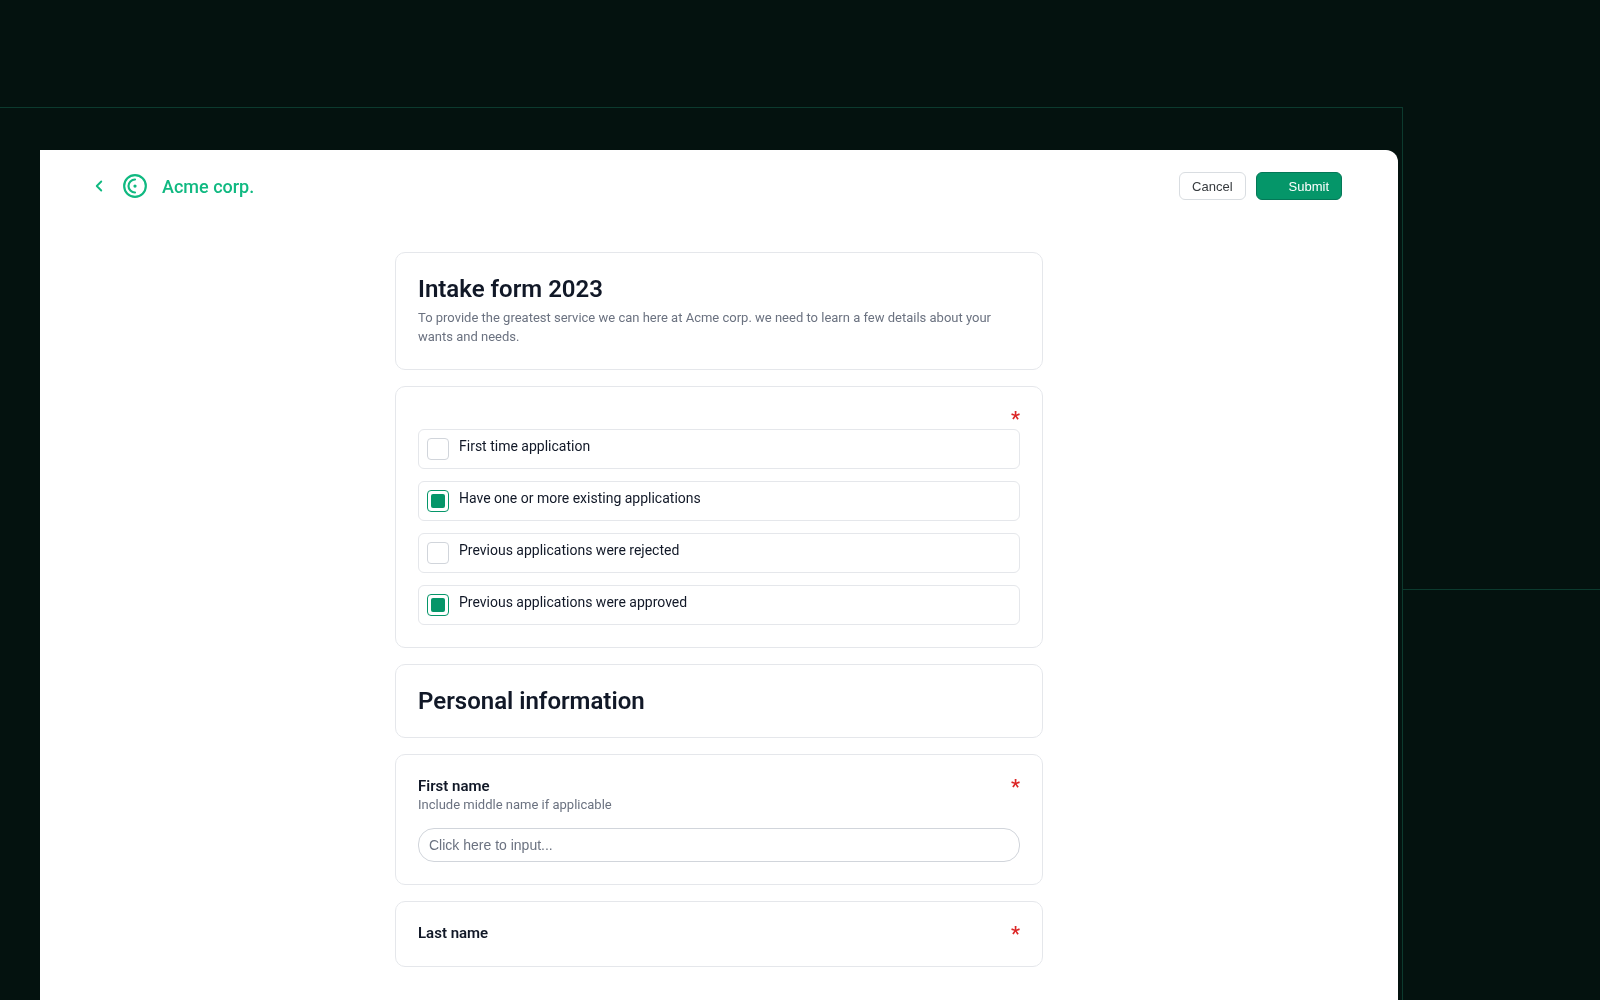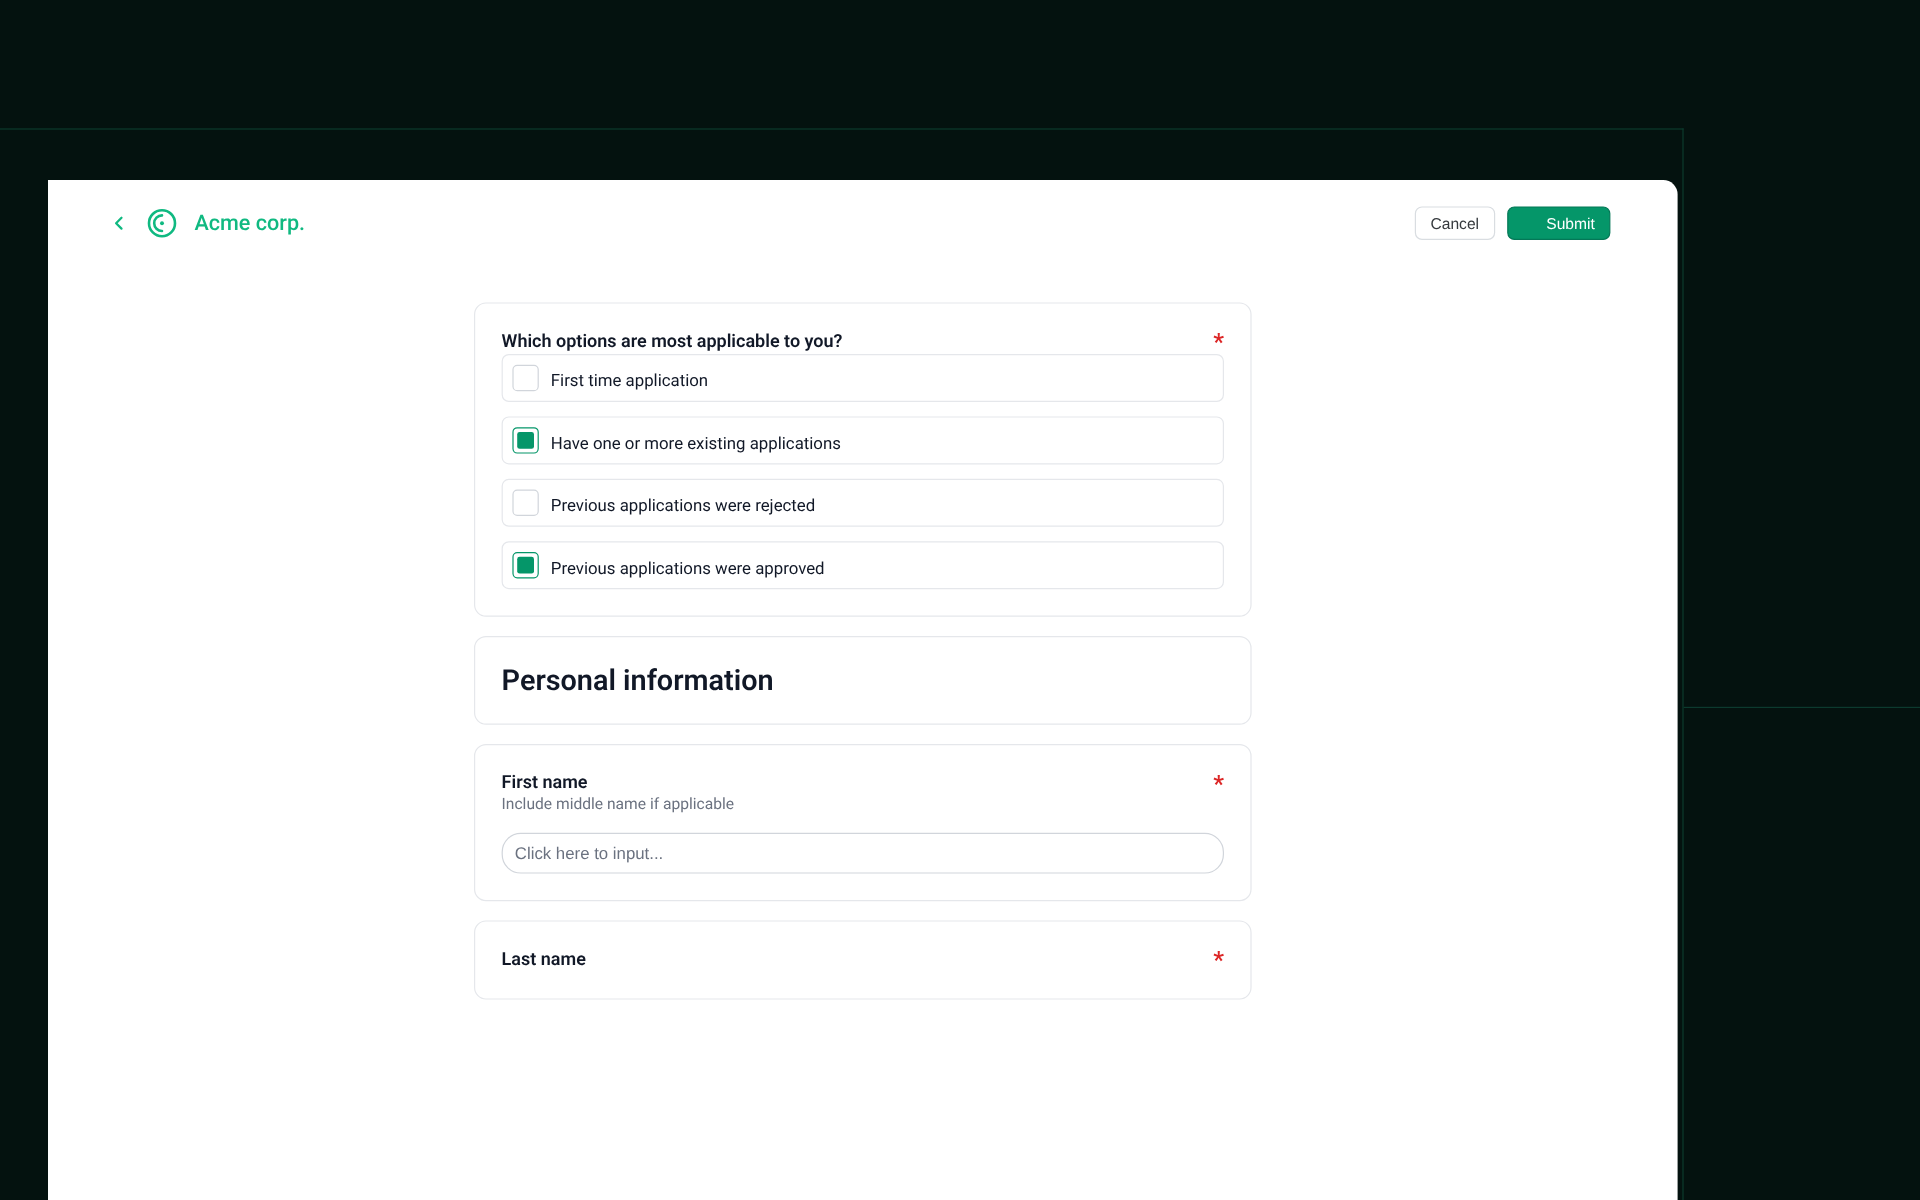--- a/index.html
+++ b/index.html
@@ -100,21 +100,21 @@
     .q-row { display: flex; justify-content: space-between; align-items: flex-start; }
     .q-title { font-size: 15px; font-weight: 600; color: #111827; }
     .req-mark { color: #dc2626; font-size: 20px; line-height: 1; font-weight: 600; margin-left: 12px; }
     .q-helper { font-size: 13px; color: #6b7280; margin-top: 2px; margin-bottom: 16px; }
     .option-list { display: flex; flex-direction: column; gap: 12px; }
     .option-item {
       border: 1px solid #e5e7eb;
       border-radius: 6px;
       padding: 8px 8px;
       display: flex;
-      align-items: flex-end;
+      align-items: flex-start;
       gap: 10px;
       font-size: 14px;
       color: #111827;
       cursor: pointer;
     }
     .checkbox-box {
       width: 22px;
       height: 22px;
       border: 1px solid #d1d5db;
       border-radius: 4px;
@@ -164,25 +164,28 @@
       <span class="brand-name">Acme corp.</span>
     </div>
     <div class="header-right">
       <button class="btn btn-secondary">Cancel</button>
       <button class="btn btn-primary">Submit</button>
     </div>
   </div>
 
   <div class="form-scroll">
 
+    <div class="card">
+      <div class="card-title-lg">Intake form 2023</div>
+      <div class="card-desc">To provide the greatest service we can here at Acme corp. we need to learn a few details about your wants and needs.</div>
+    </div>
 
     <div class="card">
       <div class="q-row">
         <div style="flex:1">
-          <div class="q-title">Which options are most applicable to you?</div>
         </div>
         <span class="req-mark">*</span>
       </div>
       <div class="option-list">
         <div class="option-item">
           <span class="checkbox-box"></span>
           <span>First time application</span>
         </div>
         <div class="option-item">
           <span class="checkbox-box checked">

